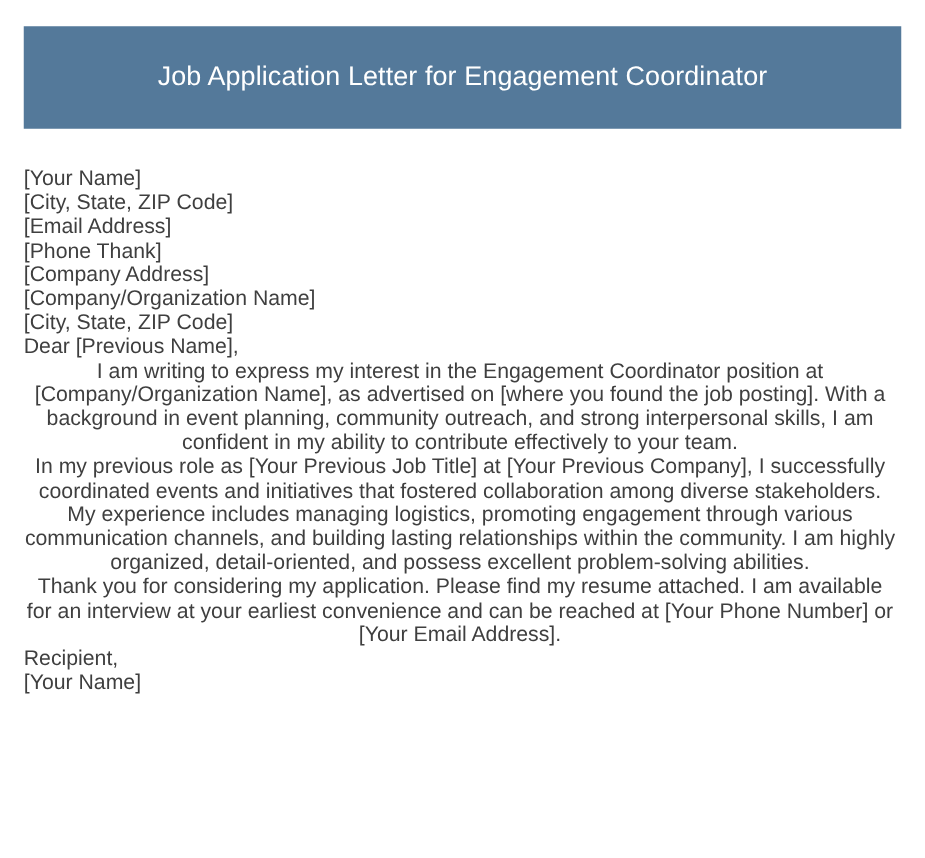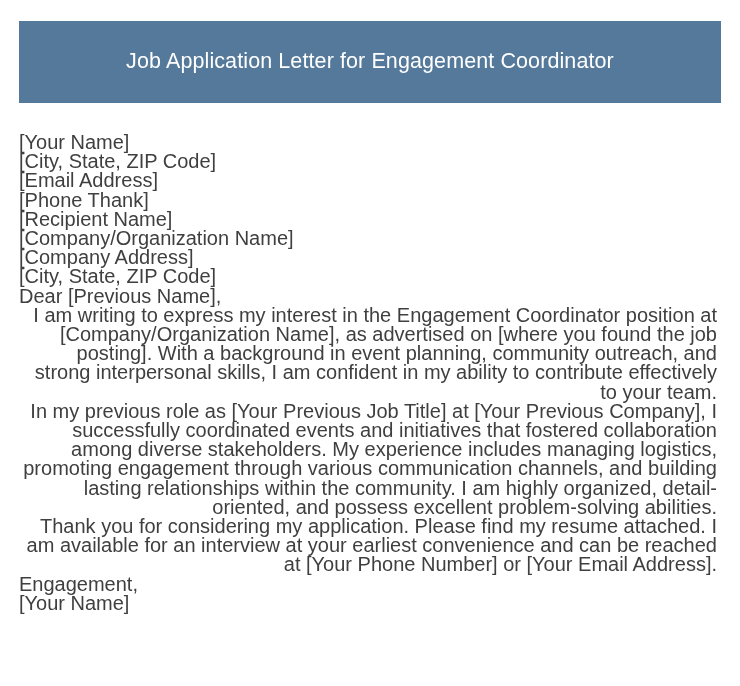--- a/index.html
+++ b/index.html
@@ -40,62 +40,61 @@
     text-align: center;
     white-space: nowrap;
     font-family: "Liberation Sans", sans-serif;
   }
   .letter-body {
     position: absolute;
     left: 19px;
     top: 133px;
     width: 698px;
     color: #3f3f3f;
-    font-size: 20px;
+    font-size: 17px;
     line-height: 19.2px;
     font-family: "Liberation Sans", sans-serif;
   }
   .letter-line {
     display: block;
     white-space: pre-wrap;
   }
   .letter-para {
     display: block;
     margin: 0;
     padding: 0;
     white-space: normal;
-    text-align: right;
+    text-align: center;
   }
 </style>
 </head>
 <body>
 
 <div class="page">
 
   <div class="letter-header">
     <div class="letter-header-title">Job Application Letter for Engagement Coordinator</div>
   </div>
 
   <div class="letter-body">
 
     <span class="letter-line">[Your Name]</span>
     <span class="letter-line">[City, State, ZIP Code]</span>
     <span class="letter-line">[Email Address]</span>
     <span class="letter-line">[Phone Thank]</span>
 
 
-    <span class="letter-line">[Recipient Name]</span>
+    <span class="letter-line">[Company Address]</span>
     <span class="letter-line">[Company/Organization Name]</span>
-    <span class="letter-line">[Company Address]</span>
     <span class="letter-line">[City, State, ZIP Code]</span>
 
     <span class="letter-line">Dear [Previous Name],</span>
 
     <span class="letter-para">I am writing to express my interest in the Engagement Coordinator position at [Company/Organization Name], as advertised on [where you found the job posting]. With a background in event planning, community outreach, and strong interpersonal skills, I am confident in my ability to contribute effectively to your team.</span>
     <span class="letter-para">In my previous role as [Your Previous Job Title] at [Your Previous Company], I successfully coordinated events and initiatives that fostered collaboration among diverse stakeholders. My experience includes managing logistics, promoting engagement through various communication channels, and building lasting relationships within the community. I am highly organized, detail-oriented, and possess excellent problem-solving abilities.</span>
     <span class="letter-para">Thank you for considering my application. Please find my resume attached. I am available for an interview at your earliest convenience and can be reached at [Your Phone Number] or [Your Email Address].</span>
 
-    <span class="letter-line">Engagement,</span>
+    <span class="letter-line">Recipient,</span>
     <span class="letter-line">[Your Name]</span>
 
   </div>
 
 </div>
 
 </body></html>

